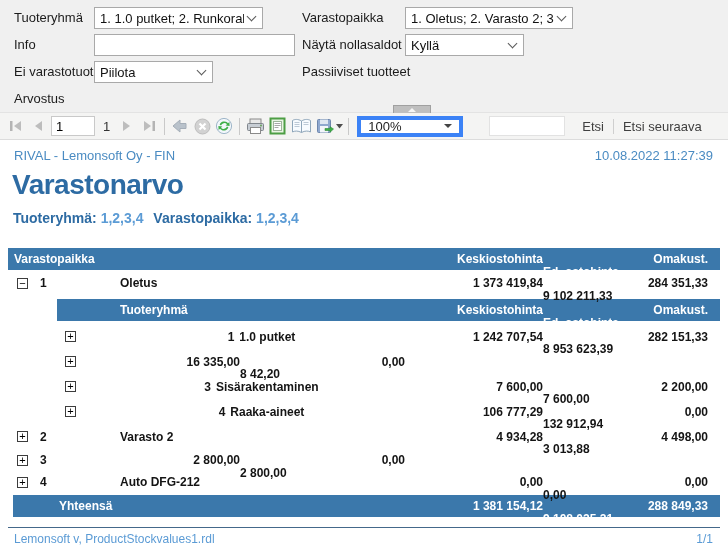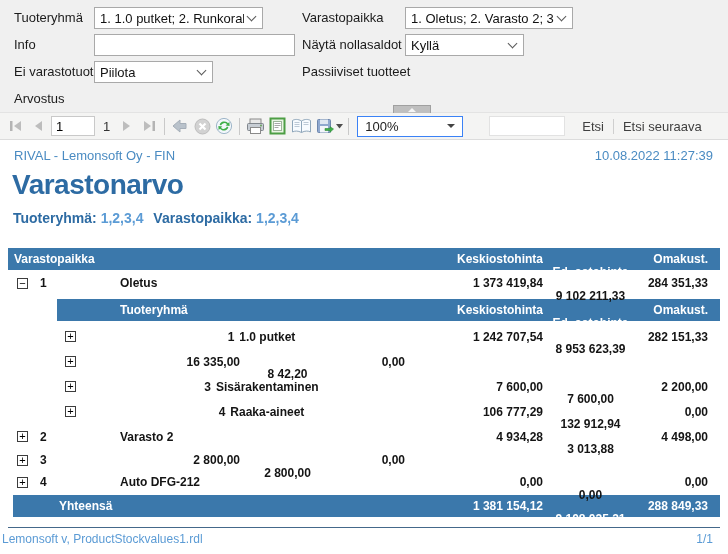--- a/index.html
+++ b/index.html
@@ -16,21 +16,21 @@
   .chev{width:6px;height:6px;border-right:1.6px solid #5a5a5a;border-bottom:1.6px solid #5a5a5a;transform:rotate(45deg);margin:-3px 2px 0 4px;flex:none;}
   .tinput{position:absolute;height:22px;background:#fff;border:1px solid #a9a9a9;box-sizing:border-box;padding:0 4px;font-size:13px;font-family:"Liberation Sans",sans-serif;outline:none;}
   .splitter{position:absolute;left:393px;top:105px;width:38px;height:9px;background:#bfbfbf;border:1px solid #a0a0a0;box-sizing:border-box;display:flex;align-items:center;justify-content:center;}
   .splitter .uparrow{width:0;height:0;border-left:4px solid transparent;border-right:4px solid transparent;border-bottom:4px solid #f5f5f5;}
   
   .toolbar{position:absolute;left:0;top:113px;width:728px;height:27px;background:#f4f4f3;border-bottom:1px solid #dcdcdc;box-sizing:border-box;display:flex;align-items:center;padding:0 5px;}
   .tbtn{width:22px;height:22px;display:flex;align-items:center;justify-content:center;flex:none;border-radius:2px;}
   .tsep{width:1px;height:17px;background:#c9c9c9;margin:0 4px;flex:none;}
   .page-input{width:44px;height:20px;border:1px solid #c9c9c9;background:#fff;font-size:13px;padding:0 4px;box-sizing:border-box;margin:0 6px 0 2px;font-family:"Liberation Sans",sans-serif;outline:none;}
   .page-total{font-size:13px;color:#333;margin:0 6px 0 2px;}
-  .zoom-combo{width:106px;height:21px;background:#fff;border:1px solid #3b82f6;box-sizing:border-box;display:flex;align-items:center;padding:0 7px;font-size:13px;color:#222;margin-left:4px;flex:none;}
+  .zoom-combo{width:106px;height:21px;background:#fff;border:4px solid #3b82f6;box-sizing:border-box;display:flex;align-items:center;padding:0 7px;font-size:13px;color:#222;margin-left:4px;flex:none;}
   .zoom-combo .caret{width:0;height:0;border-left:4px solid transparent;border-right:4px solid transparent;border-top:4px solid #444;margin-left:auto;}
   .search-input{width:76px;height:20px;border:1px solid #e2e2e2;background:#fff;box-sizing:border-box;margin-left:26px;font-family:"Liberation Sans",sans-serif;font-size:13px;padding:0 4px;outline:none;}
   .tlink{font-size:13px;color:#404040;padding:0 9px;white-space:nowrap;cursor:default;}
   .tlink-sep{width:1px;height:15px;background:#cfcfcf;flex:none;}
   
   .report{position:absolute;left:0;top:140px;width:728px;height:414px;background:#fff;}
   .company{position:absolute;left:14px;top:8px;font-size:13px;color:#4a8bc2;}
   .rdate{position:absolute;right:15px;top:8px;font-size:13px;color:#4a8bc2;}
   .rtitle{position:absolute;left:12px;top:29px;font-size:28px;font-weight:bold;color:#2d6ba3;letter-spacing:-0.5px;}
   .rparams{position:absolute;left:13px;top:70px;font-size:14px;font-weight:bold;color:#2d6ba3;}
@@ -40,31 +40,31 @@
   .trow{display:flex;align-items:center;height:25px;font-size:12px;font-weight:bold;color:#141414;}
   .thead{height:22px;background:#3b78ab;color:#fff;}
   .c-exp1{width:24px;box-sizing:border-box;padding-left:9px;flex:none;display:flex;align-items:center;}
   .c-num{width:26px;box-sizing:border-box;padding-left:8px;flex:none;}
   .c-exp2{width:52px;box-sizing:border-box;padding-left:7px;flex:none;display:flex;align-items:center;}
   .c-name{flex:1;box-sizing:border-box;padding-left:10px;white-space:nowrap;overflow:hidden;}
   .c-name.noindent{padding-left:0;text-align:center;}
   .num2{display:inline-block;margin-right:5px;}
   .c-hname{flex:1;box-sizing:border-box;padding-left:6px;}
   .c-v1{width:130px;text-align:right;flex:none;}
-  .c-v2{width:95px;text-align:center;flex:none;margin-top:25px;}
+  .c-v2{width:95px;text-align:left;flex:none;margin-top:25px;}
   .c-v3{width:82px;text-align:right;flex:none;box-sizing:border-box;padding-right:12px;}
   .exp{width:11px;height:11px;border:1px solid #3c3c3c;background:#fff;color:#000;font-weight:normal;font-size:11px;line-height:9px;text-align:center;box-sizing:border-box;flex:none;cursor:default;}
   .band-sub{height:22px;background:#3b78ab;color:#fff;margin:3px 0 3px 49px;}
   .band-sub .c-hname{padding-left:63px;}
   .band-total{height:22px;background:#3b78ab;color:#fff;margin:2px 0 0 5px;}
   .band-total .c-hname{padding-left:46px;}
   .short{height:22px;}
   
   .rfoot-line{position:absolute;left:8px;right:8px;top:387px;border-top:1px solid #44688a;}
-  .rfoot-left{position:absolute;left:2px;top:392px;font-size:12px;color:#5b9bd5;}
+  .rfoot-left{position:absolute;left:14px;top:392px;font-size:12px;color:#5b9bd5;}
   .rfoot-right{position:absolute;right:15px;top:392px;font-size:12px;color:#5b9bd5;}
 </style>
 </head>
 <body>
 
 <div class="filter-panel">
   <div class="flabel" style="left:14px;top:7px">Tuoteryhmä</div>
   <div class="flabel" style="left:14px;top:34px">Info</div>
   <div class="flabel" style="left:14px;top:61px">Ei varastotuote</div>
   <div class="flabel" style="left:14px;top:88px">Arvostus</div>

